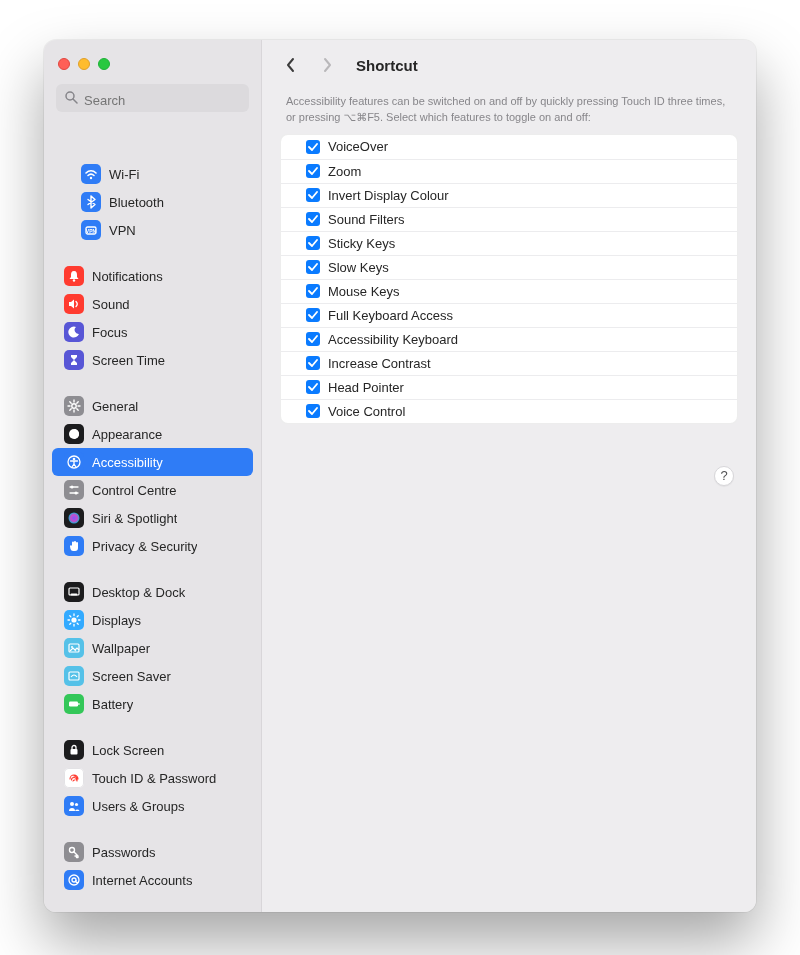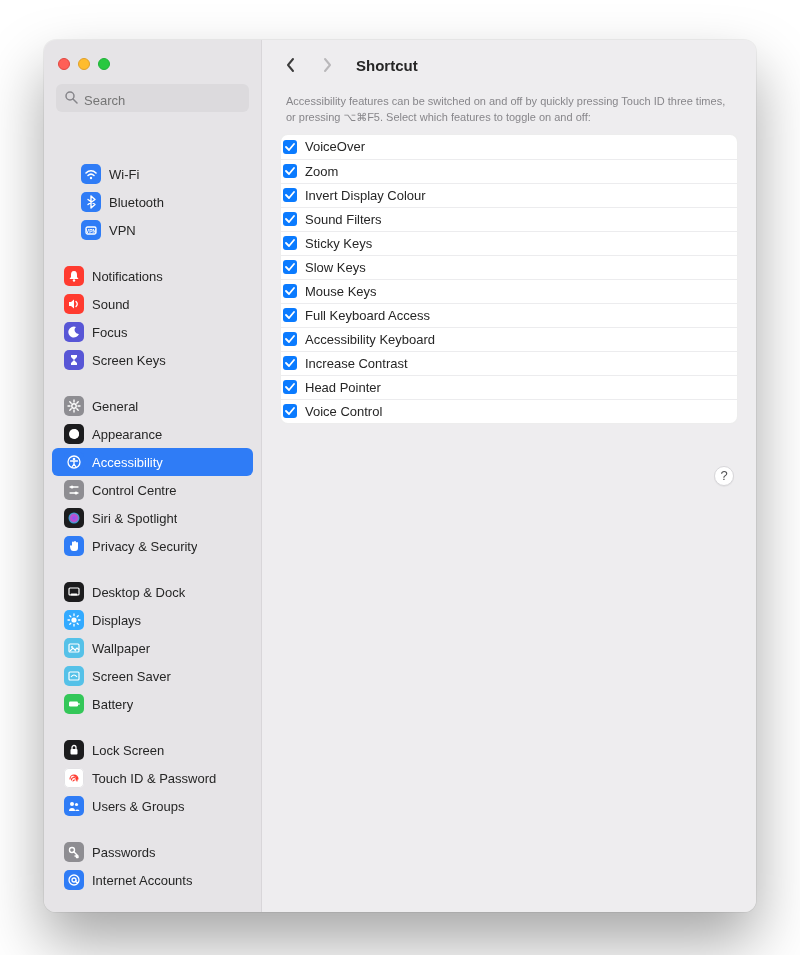--- a/index.html
+++ b/index.html
@@ -122,21 +122,21 @@
   .panel {
     background: #fff;
     border-radius: 8px;
     border: 1px solid rgba(0,0,0,0.07);
     overflow: hidden;
   }
   .row {
     display: flex;
     align-items: center;
     height: 24px;
-    padding: 0 2px;
+    padding: 0 25px;
     gap: 8px;
     border-top: 1px solid #ececee;
     font-size: 13px;
     color: #262626;
   }
   .row:first-child { border-top: none; }
   .cb {
     width: 14px; height: 14px; border-radius: 3px;
     background: #0a7bff;
     display: flex; align-items: center; justify-content: center;
@@ -365,21 +365,21 @@
               </svg>
             </div>
             <span class="sb-label">Focus</span>
           </div>
           <div class="sb-item">
             <div class="sb-icon" style="background: rgb(88, 86, 214); color: rgb(255, 255, 255);">
               <svg viewBox="0 0 14 14">
                 <use href="#i-hourglass"></use>
               </svg>
             </div>
-            <span class="sb-label">Screen Keys</span>
+            <span class="sb-label">Screen Time</span>
           </div>
         </div>
         <div class="sb-group">
           <div class="sb-item">
             <div class="sb-icon" style="background: rgb(142, 141, 146); color: rgb(255, 255, 255);">
               <svg viewBox="0 0 14 14">
                 <use href="#i-gear"></use>
               </svg>
             </div>
             <span class="sb-label">General</span>

